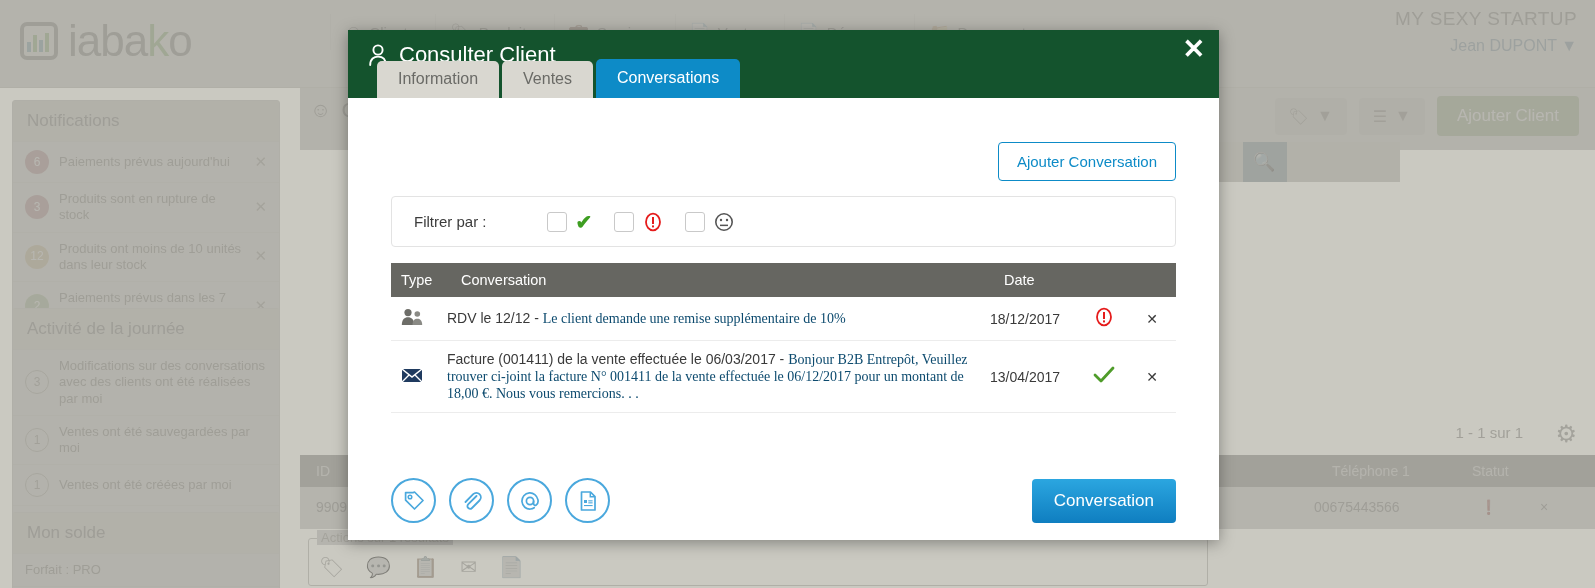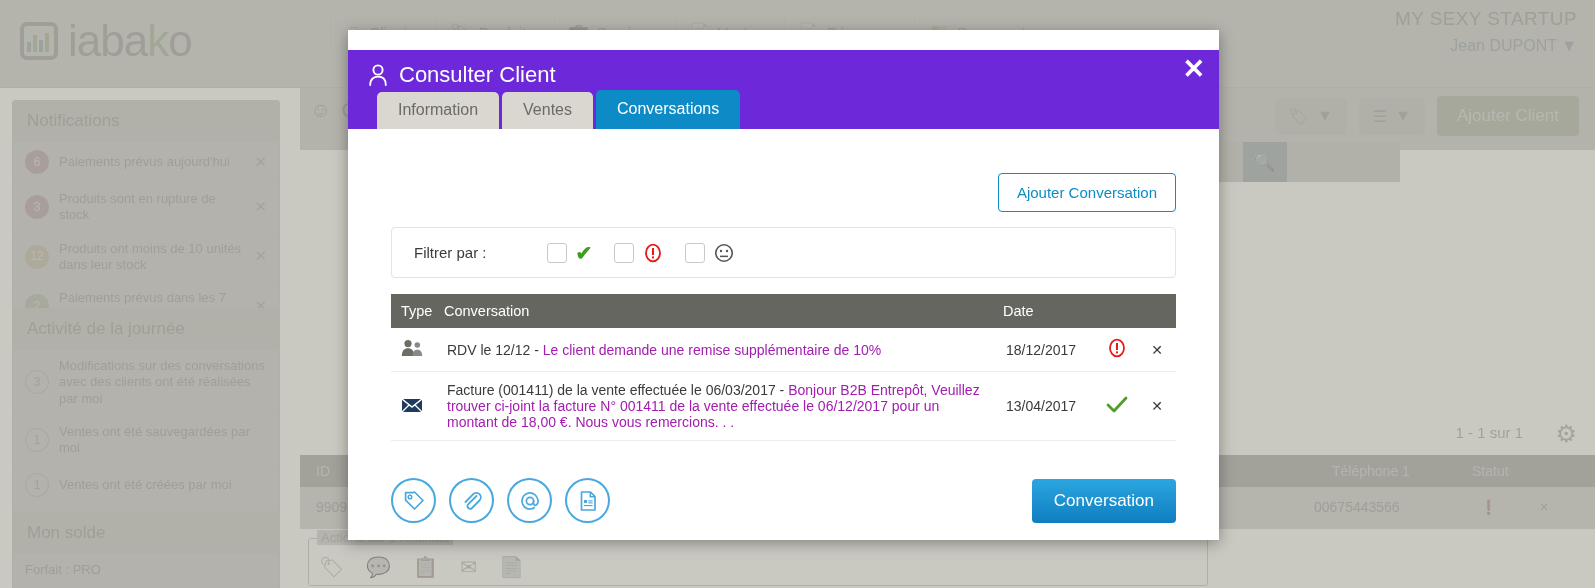--- a/index.html
+++ b/index.html
@@ -151,21 +151,21 @@
   
   #modal {
     position: absolute; left: 348px; top: 30px;
     width: 871px; height: 510px;
     background: #ffffff;
     box-shadow: 0 3px 14px rgba(0,0,0,.35);
     z-index: 20;
     display: flex; flex-direction: column;
   }
   .modal-head {
-    background: #6d28d9; height: 79px; position: relative; flex: 0 0 auto; margin-top: 20px;
+    background: #14532d; height: 68px; position: relative; flex: 0 0 auto;
   }
   .modal-title {
     display: flex; align-items: center; gap: 11px;
     padding: 12px 0 0 20px; color: #ffffff; font-size: 22px;
   }
   .person-icon { width: 20px; height: 22px; display:block; }
   .modal-close {
     position: absolute; right: 14px; top: 6px;
     color: #ffffff; font-size: 27px; line-height: 1; cursor: pointer;
     font-weight: 700;
@@ -207,32 +207,32 @@
     background: #fff; cursor: pointer;
   }
   .ic-check { color: #3e9e22; font-size: 20px; font-weight: bold; }
 
   table.conv {
     width: 100%; border-collapse: collapse; margin-top: 16px;
     table-layout: fixed;
   }
   table.conv thead th {
     background: #666661; color: #ffffff; font-size: 14.5px;
-    font-weight: normal; text-align: left; padding: 9px 7px; margin-top: 8px;
+    font-weight: normal; text-align: left; padding: 9px 24px; margin-top: 8px;
   }
   table.conv thead th.c-type { width: 46px; padding-left: 10px; }
   table.conv thead th.c-date { width: 100px; text-align: left; }
   table.conv thead th.c-st { width: 42px; }
   table.conv thead th.c-rm { width: 38px; }
   table.conv tbody td {
     padding: 10px 10px; font-size: 14px; color: #3a3a3a;
     border-bottom: 1px solid #ececec; vertical-align: middle;
   }
   table.conv tbody tr.alt td { background: #f3f3f1; }
-  .conv-sub { color: #a21caf; }
+  .conv-sub { color: #0c4a6e; font-family: Liberation Serif, serif; }
   .type-ic { font-size: 19px; color: #6d6d68; display:inline-block; }
   .row-x { color: #6f6f6f; font-size: 16px; cursor: pointer; text-align:center; }
   .row-st { text-align: center; }
 
   .modal-foot {
     flex: 0 0 auto; height: 79px; position: relative;
     padding: 0 43px; display: flex; align-items: center;
   }
   .circle-btns { display: flex; gap: 13px; }
   .cbtn {

